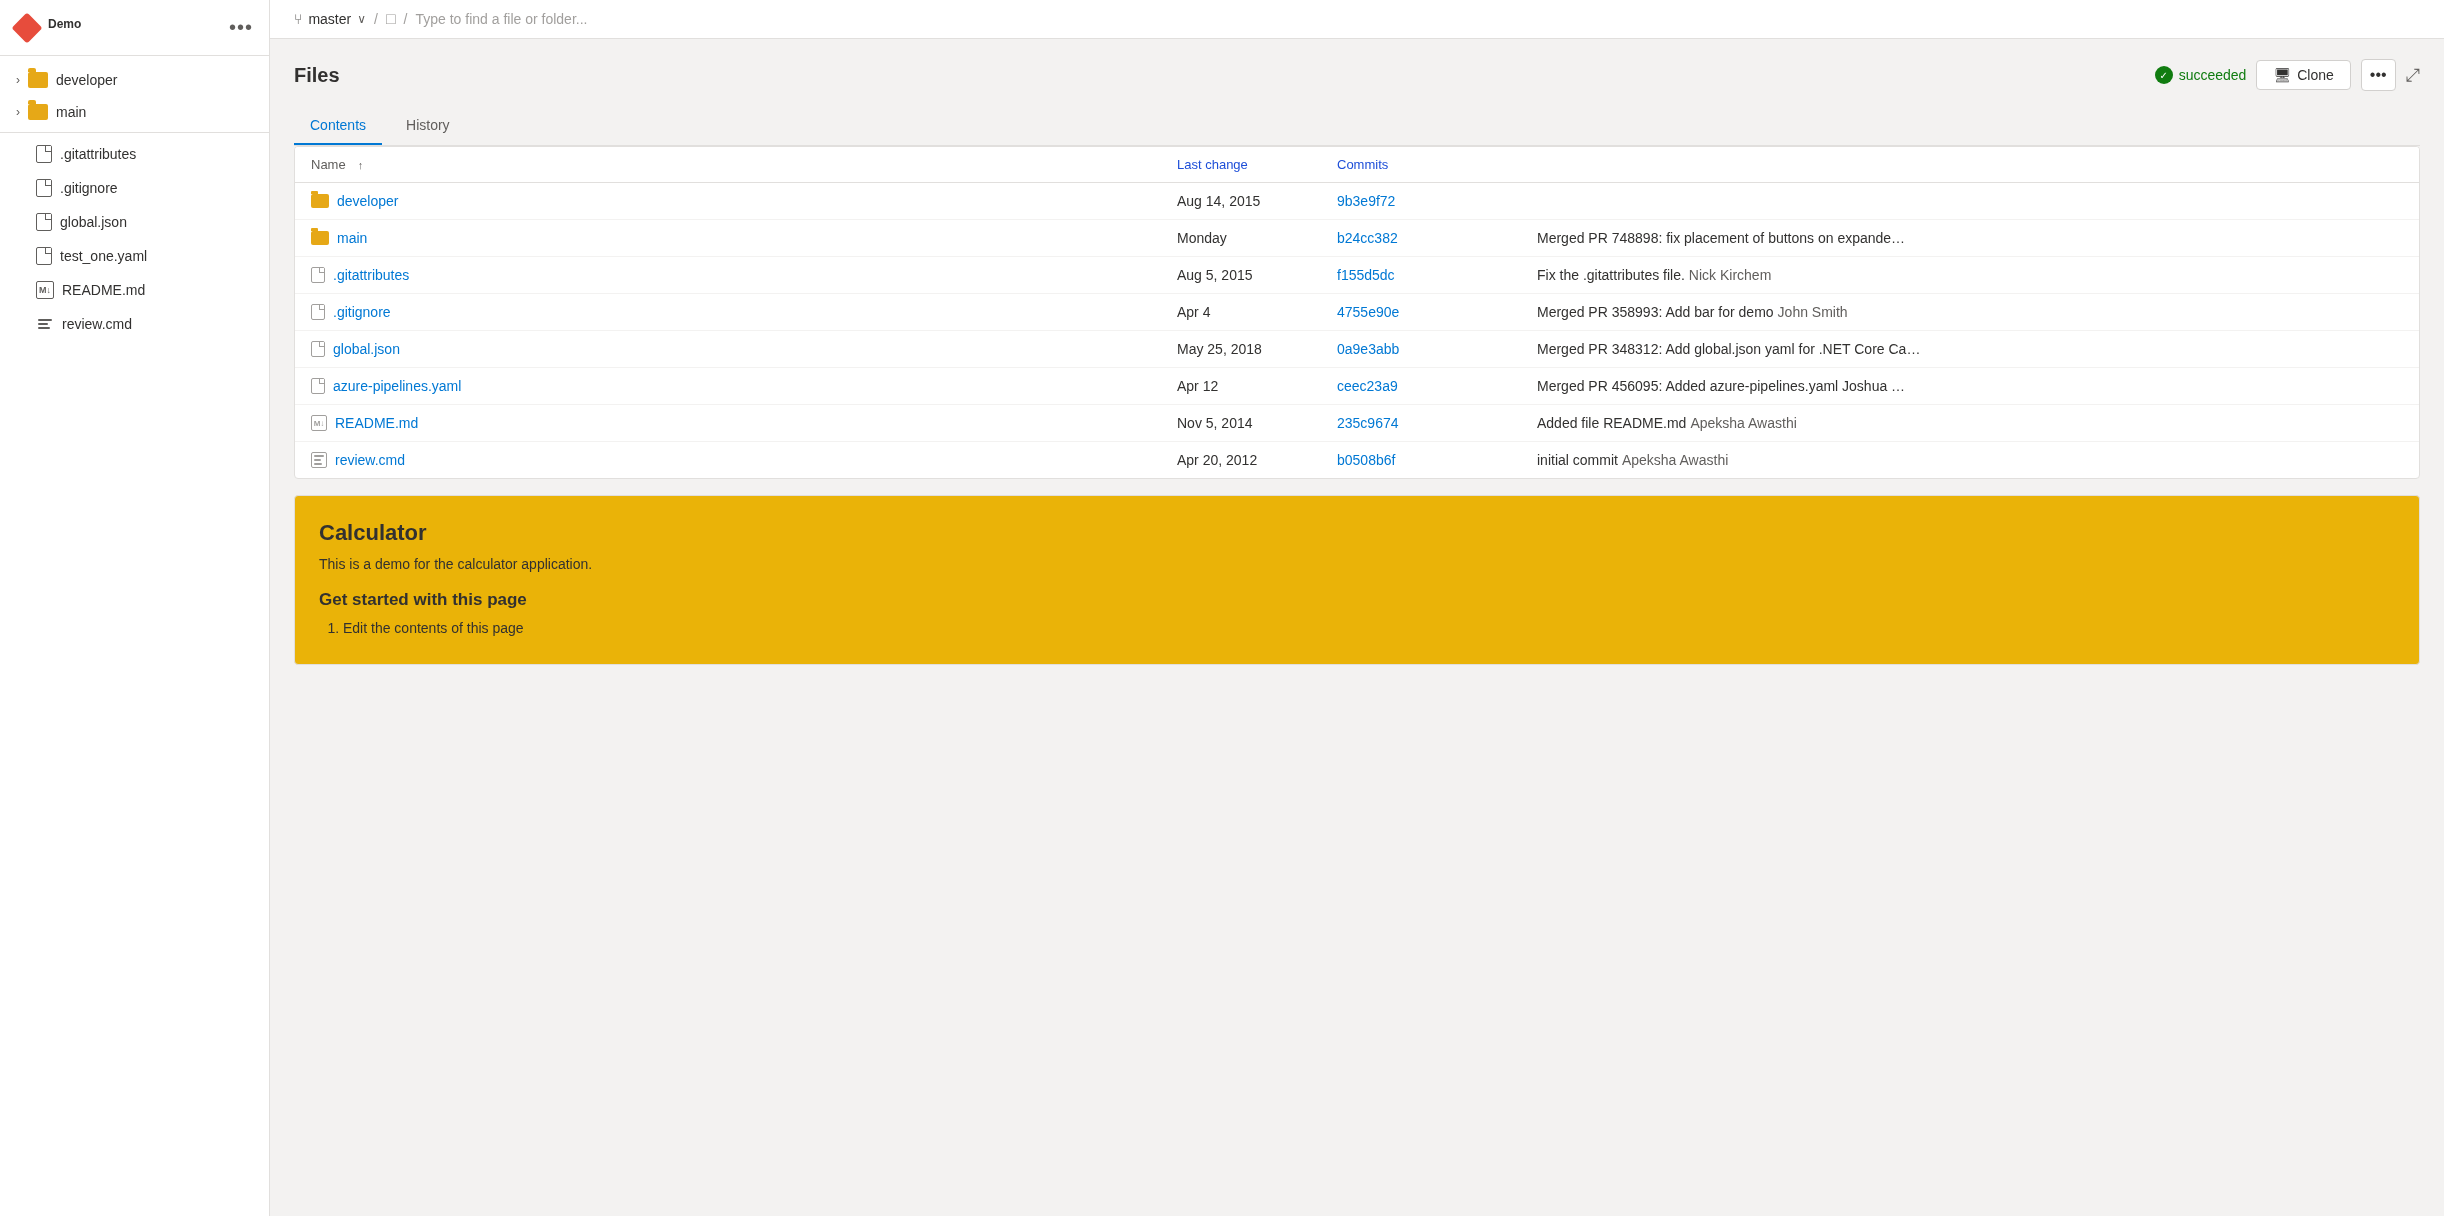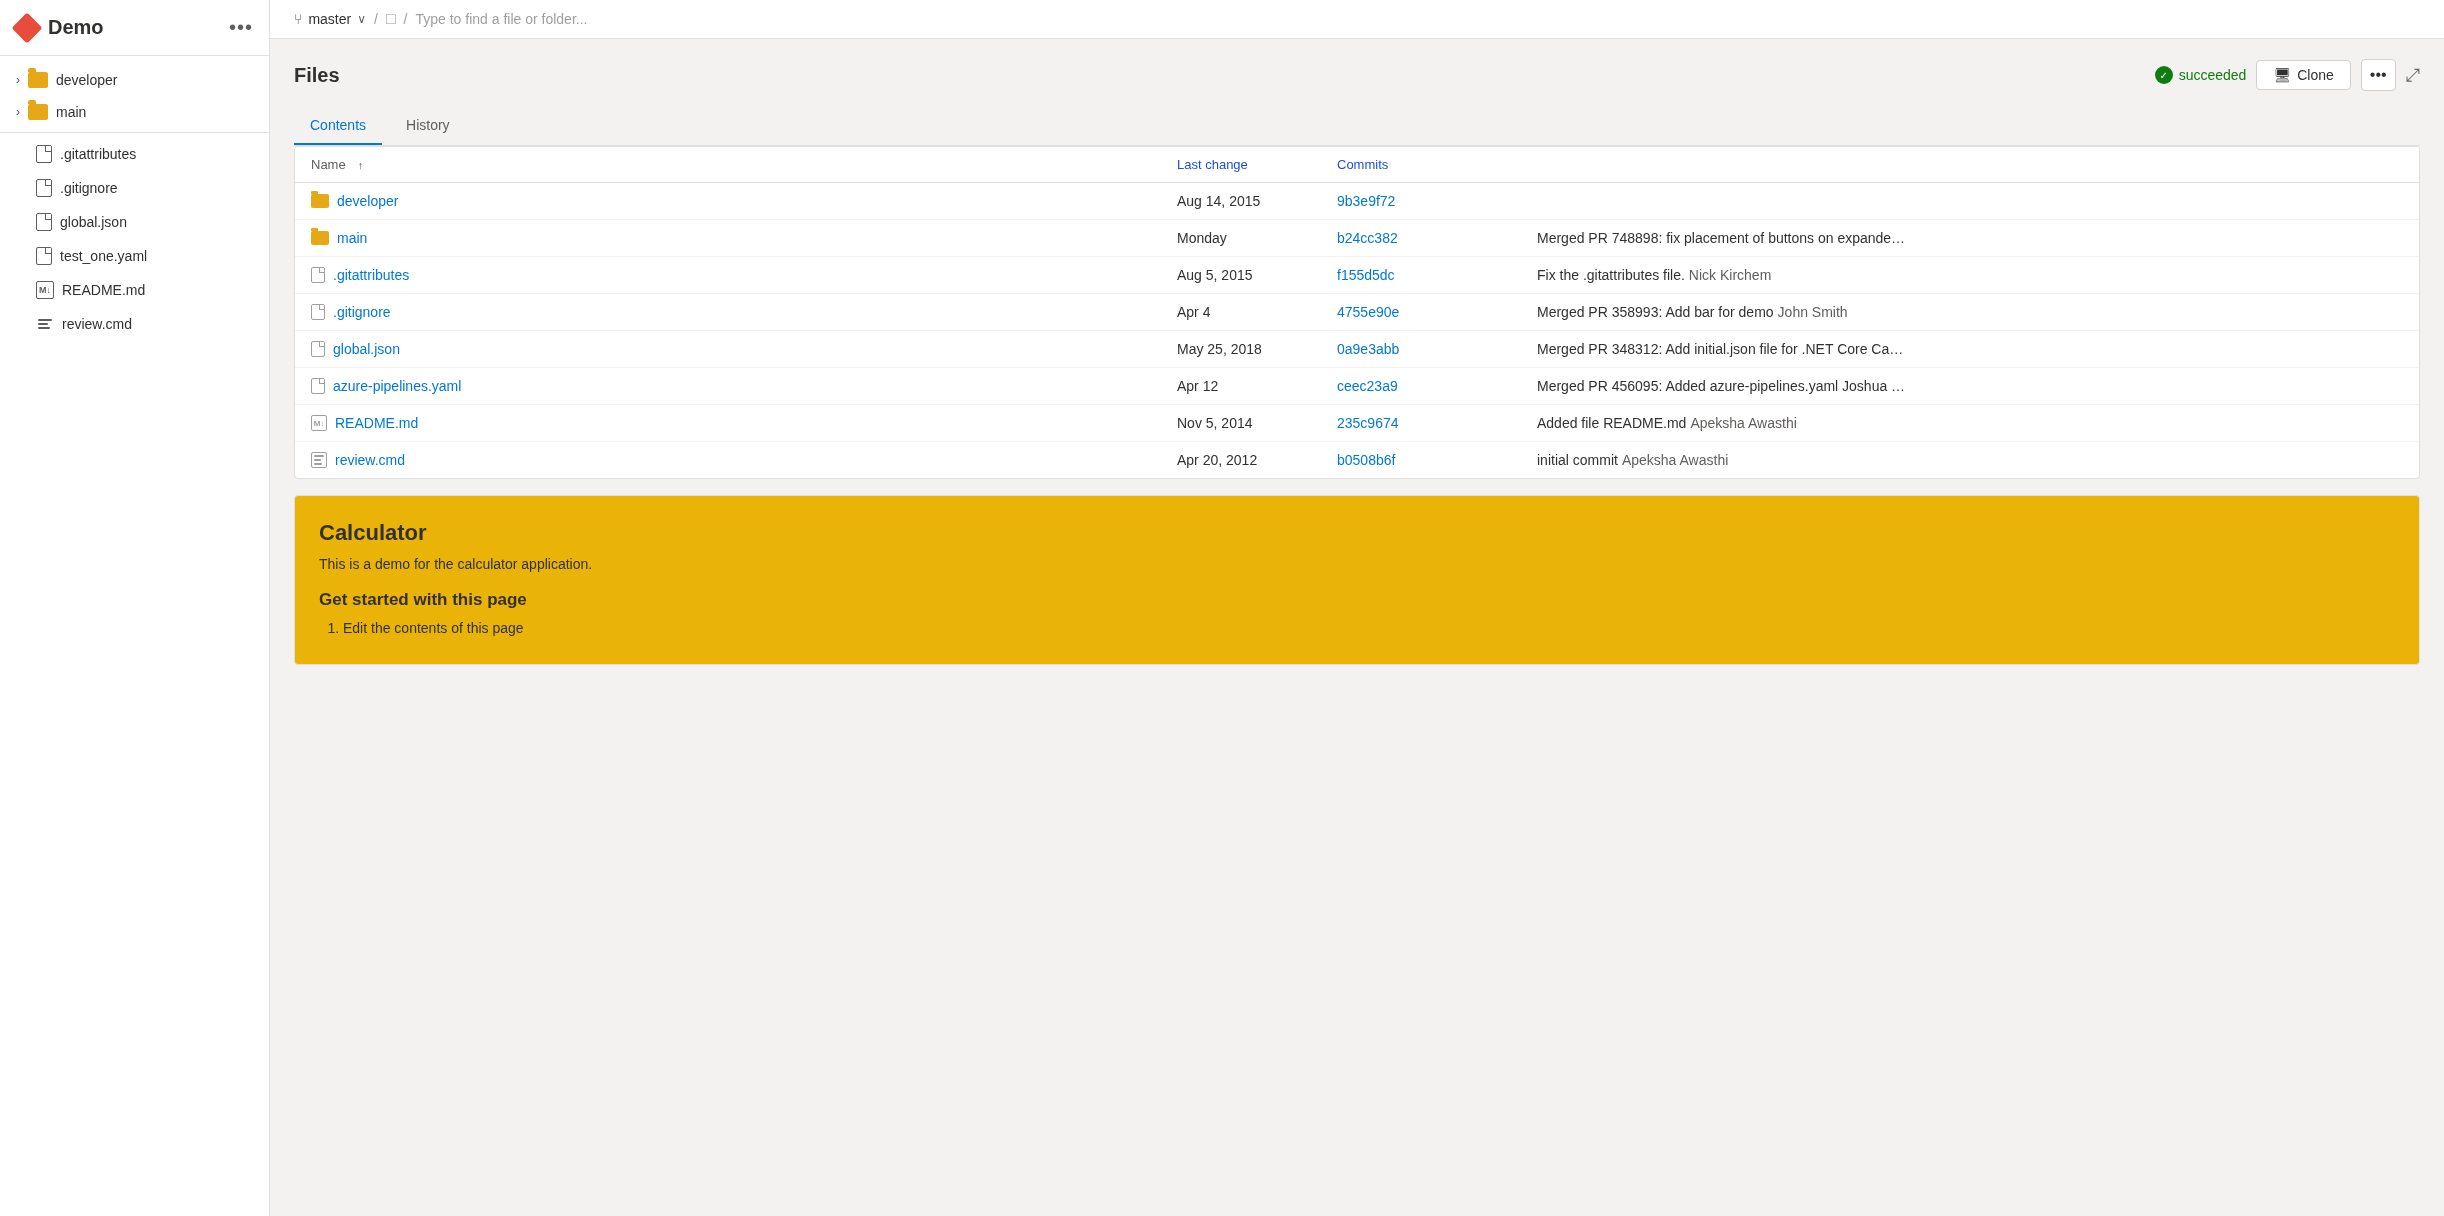--- a/index.html
+++ b/index.html
@@ -1,21 +1,21 @@
 <!DOCTYPE html>
 <html><head>
   <meta charset="utf-8">
   <style>
     * { box-sizing: border-box; margin: 0; padding: 0; }
     body { font-family: -apple-system, BlinkMacSystemFont, 'Segoe UI', sans-serif; background: #f3f2f1; display: flex; height: 100vh; overflow: hidden; font-size: 14px; color: #323130; }
 
     
     .sidebar { width: 270px; background: #fff; border-right: 1px solid #e1dfdd; display: flex; flex-direction: column; overflow-y: auto; flex-shrink: 0; }
     .sidebar-header { display: flex; align-items: center; justify-content: space-between; padding: 16px 16px; border-bottom: 1px solid #e1dfdd; }
-    .sidebar-logo { display: flex; align-items: flex-end; gap: 10px; font-weight: 600; font-size: 20px; }
+    .sidebar-logo { display: flex; align-items: flex-start; gap: 10px; font-weight: 600; font-size: 12px; }
     .logo-diamond { width: 22px; height: 22px; background: #e74c3c; transform: rotate(45deg); border-radius: 3px; flex-shrink: 0; }
     .sidebar-more { cursor: pointer; color: #605e5c; font-size: 20px; letter-spacing: 1px; }
     .sidebar-nav { padding: 8px 0; }
     .sidebar-folder { display: flex; align-items: center; gap: 8px; padding: 8px 16px; cursor: pointer; }
     .chevron-icon { color: #605e5c; font-size: 12px; }
     .folder-icon { width: 20px; height: 16px; background: #e6a817; border-radius: 2px; position: relative; flex-shrink: 0; }
     .folder-icon::before { content: ''; position: absolute; top: -4px; left: 0; width: 8px; height: 4px; background: #e6a817; border-radius: 2px 2px 0 0; }
     .sidebar-folder-label { font-size: 14px; color: #323130; }
     .sidebar-divider { height: 1px; background: #e1dfdd; margin: 4px 0; }
     .sidebar-file { display: flex; align-items: center; gap: 8px; padding: 8px 16px 8px 36px; cursor: pointer; }
@@ -243,21 +243,21 @@
           <div class="table-row">
       <div class="cell-name">
         <div class="file-row-icon"></div>
         <a href="#">global.json</a>
       </div>
       <div class="cell-date">May 25, 2018</div>
       <div class="cell-commit">
         <span class="commit-hash">0a9e3abb</span>
       </div>
       <div class="cell-message">
-        Merged PR 348312: Add initial.json file for .NET Core  Ca…
+        Merged PR 348312: Add global.json yaml for .NET Core  Ca…
       </div>
     </div>
           <div class="table-row">
       <div class="cell-name">
         <div class="file-row-icon"></div>
         <a href="#">azure-pipelines.yaml</a>
       </div>
       <div class="cell-date">Apr 12</div>
       <div class="cell-commit">
         <span class="commit-hash">ceec23a9</span>

